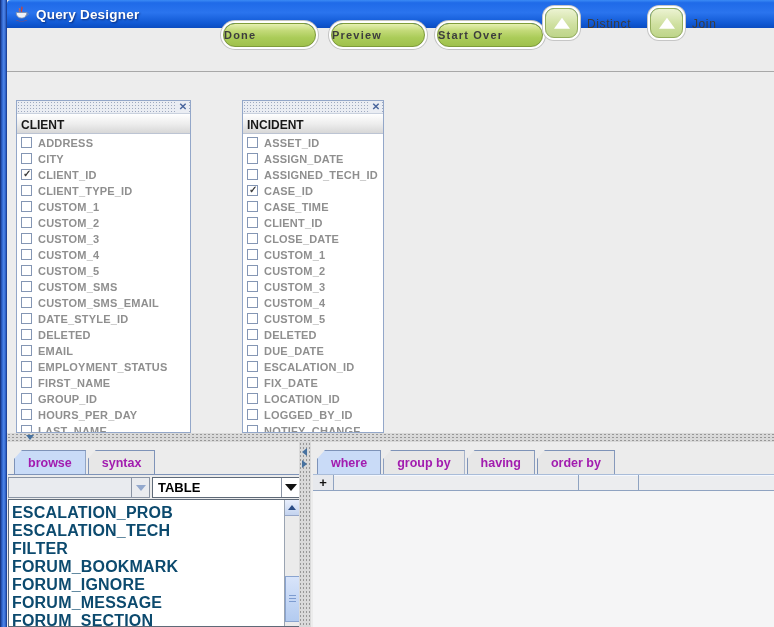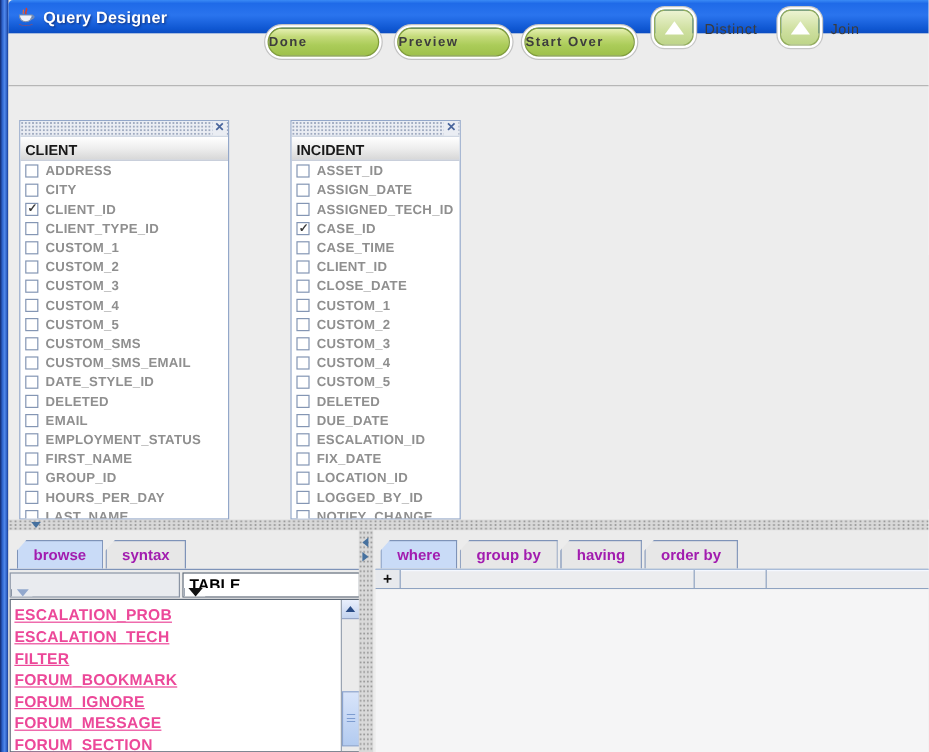--- a/index.html
+++ b/index.html
@@ -38,21 +38,21 @@
   .pill-btn {
     position:absolute; top:23px; height:24px; border-radius:12px;
     background:linear-gradient(180deg,#e6f0b2 0%,#c3da79 30%,#abcc59 62%,#9fc14c 100%);
     border:1px solid #7f9c3a;
     box-shadow:0 0 0 2px #ffffff, 0 0 0 3px #c2c2c2;
     color:#3d3d3d; font-size:11px; font-weight:bold; letter-spacing:1.2px;
     font-family:inherit; text-align:left; cursor:default;
   }
   .btn-done { left:223px; width:93px; }
   .btn-preview { left:331px; width:94px; }
-  .btn-startover { left:437px; width:92px; }
+  .btn-startover { left:437px; width:106px; }
   .toggle-btn {
     position:absolute; top:8px; width:33px; height:30px; border-radius:9px;
     background:linear-gradient(180deg,#ecf3d2 0%,#cfe0a0 55%,#bed58a 100%);
     border:1px solid #93ad5c;
     box-shadow:0 0 0 2px #ffffff, 0 0 0 3px #c6c6c6;
   }
   .toggle-distinct { left:545px; }
   .toggle-join { left:650px; }
   .toggle-tri {
     position:absolute; left:50%; top:50%; transform:translate(-50%,-48%);
@@ -139,21 +139,21 @@
     clip-path:polygon(8px 0, 100% 0, 100% 100%, 0 100%, 0 9px);
     white-space:nowrap; cursor:default;
   }
   .tab.selected { background:#c9dbf7; }
 
   
   .b-tabs { position:absolute; left:7px; top:8px; display:flex; }
   .b-tabline { position:absolute; left:1px; top:32px; width:292px; border-top:1px solid #7e93b8; }
 
   .combo {
-    position:absolute; top:35px; height:21px; border:1px solid #8a94a4; display:flex;flex-direction:column;
+    position:absolute; top:35px; height:21px; border:1px solid #8a94a4; display:flex;
   }
   .combo-empty { left:1px; width:142px; background:#e9ebef; }
   .combo-table { left:145px; width:148px; background:#ffffff; border-color:#5f6a78; }
   .combo-value {
     flex:1; font-size:13px; font-weight:bold; color:#000;
     line-height:19px; padding-left:5px; overflow:hidden;
   }
   .combo-btn {
     width:18px; flex:none; display:flex; align-items:center; justify-content:center;
     border-left:1px solid #8a94a4; background:inherit;
@@ -166,22 +166,22 @@
     width:0; height:0; border-left:6px solid transparent;
     border-right:6px solid transparent; border-top:7px solid #111;
   }
 
   .b-list {
     position:absolute; left:1px; top:57px; width:293px; height:128px;
     background:#fff; border:1px solid #5f6a78; overflow:hidden;
   }
   .b-list-inner { padding:4px 0 0 3px; }
   .b-item {
-    height:18px; font-size:13px; font-weight:bold; color:#ec4899;
-    letter-spacing:.2px; white-space:nowrap; line-height:17px;text-decoration:underline;
+    height:18px; font-size:16px; font-weight:bold; color:#0c4a6e;
+    letter-spacing:.2px; white-space:nowrap; line-height:17px;
   }
   .b-scroll {
     position:absolute; right:0; top:0; width:16px; height:100%;
     background:#ebebeb; border-left:1px solid #9aa4b2;
   }
   .scroll-up {
     height:16px; background:linear-gradient(180deg,#e9effc,#c3d3ef);
     border-bottom:1px solid #96a6c8; position:relative;
   }
   .scroll-up .tri {

